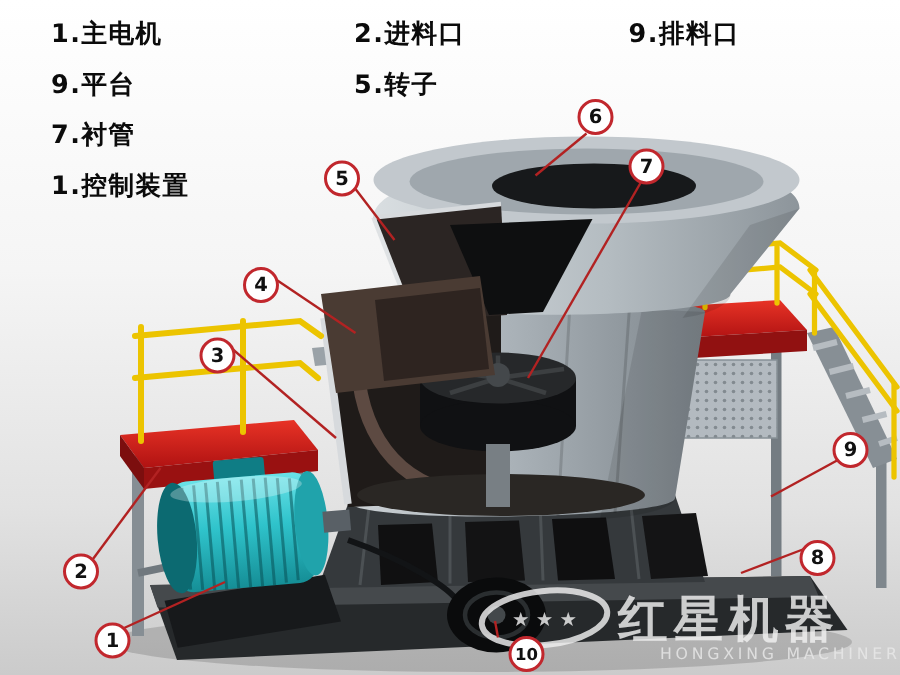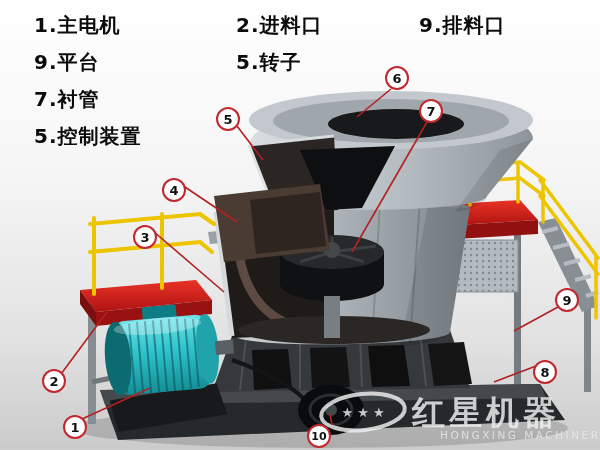--- a/index.html
+++ b/index.html
@@ -7,21 +7,21 @@
     position:relative;width:600px;height:450px;overflow:hidden;
     background:linear-gradient(180deg,#ffffff 0%,#f5f5f5 40%,#e2e2e2 75%,#cbcbcb 100%);
     font-family:"DejaVu Sans",sans-serif;
   }
   svg.layer{position:absolute;left:0;top:0;}
   .legend-col{position:absolute;top:14px;}
   .legend-col.c1{left:34px;}
   .legend-col.c2{left:236px;}
   .legend-col.c3{left:419px;}
   .legend-item{
-    font-size:20px;font-weight:700;color:#0b0b0b;margin-bottom:14px;
+    font-size:17px;font-weight:700;color:#0b0b0b;margin-bottom:14px;
     white-space:nowrap;letter-spacing:1px;line-height:1.15;
   }
   .balloon{
     position:absolute;width:24px;height:24px;border-radius:50%;
     background:#ffffff;border:2px solid #c1272d;box-sizing:border-box;
     display:flex;align-items:center;justify-content:center;
     font-size:13px;font-weight:700;color:#111;line-height:1;z-index:5;
   }
   .balloon.wide{font-size:11px;}
 </style>
@@ -222,34 +222,34 @@
       <line x1="536" y1="366" x2="494" y2="382"></line>
       <line x1="558" y1="307" x2="514" y2="331"></line>
       <line x1="332" y1="425" x2="330" y2="414"></line>
     </g>
   </svg>
 
   <div class="legend-col c1">
     <div class="legend-item">1.主电机</div>
     <div class="legend-item">9.平台</div>
     <div class="legend-item">7.衬管</div>
-    <div class="legend-item">5.控制装置</div>
+    <div class="legend-item">1.控制装置</div>
   </div>
   <div class="legend-col c2">
     <div class="legend-item">2.进料口</div>
     <div class="legend-item">5.转子</div>
   </div>
   <div class="legend-col c3">
     <div class="legend-item">9.排料口</div>
   </div>
 
   <div class="balloon" style="left:63px;top:415px">1</div>
   <div class="balloon" style="left:42px;top:369px">2</div>
   <div class="balloon" style="left:133px;top:225px">3</div>
   <div class="balloon" style="left:162px;top:178px">4</div>
   <div class="balloon" style="left:216px;top:107px">5</div>
   <div class="balloon" style="left:385px;top:66px">6</div>
   <div class="balloon" style="left:419px;top:99px">7</div>
   <div class="balloon" style="left:533px;top:360px">8</div>
   <div class="balloon" style="left:555px;top:288px">9</div>
-  <div class="balloon wide" style="left:307px;top:424px">10</div>
+  <div class="balloon wide" style="left:339px;top:424px">10</div>
 
 </div>
 
 </body></html>

